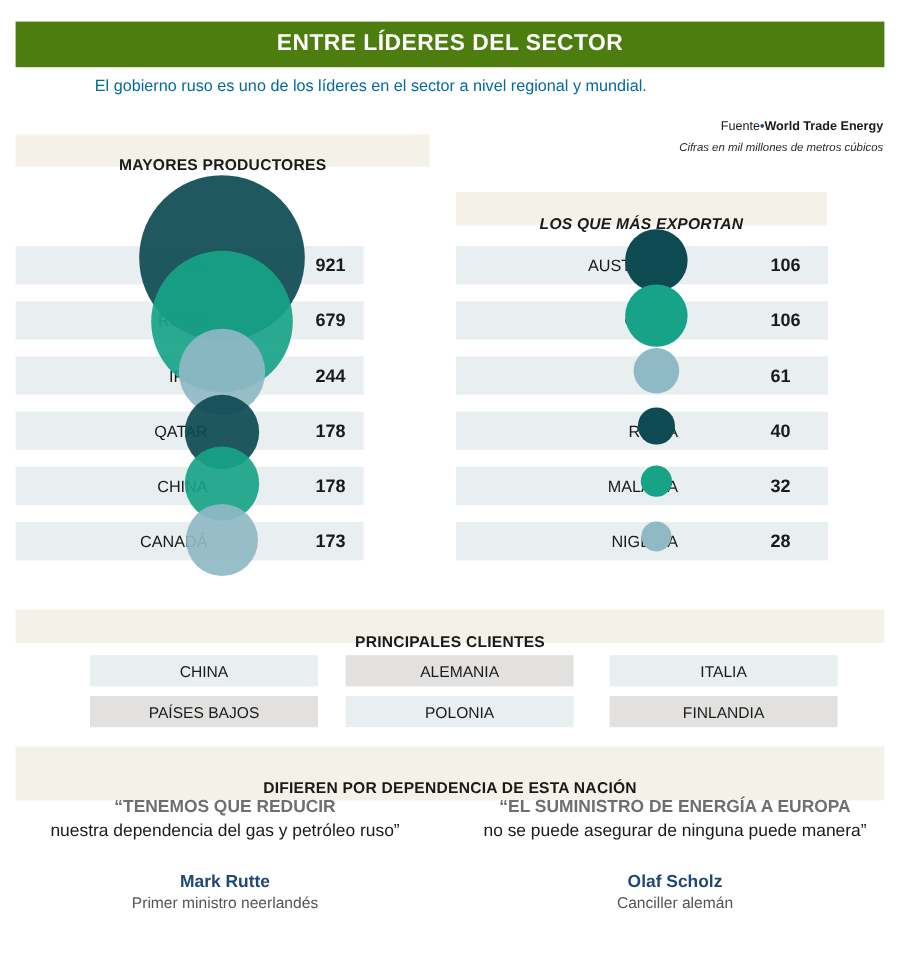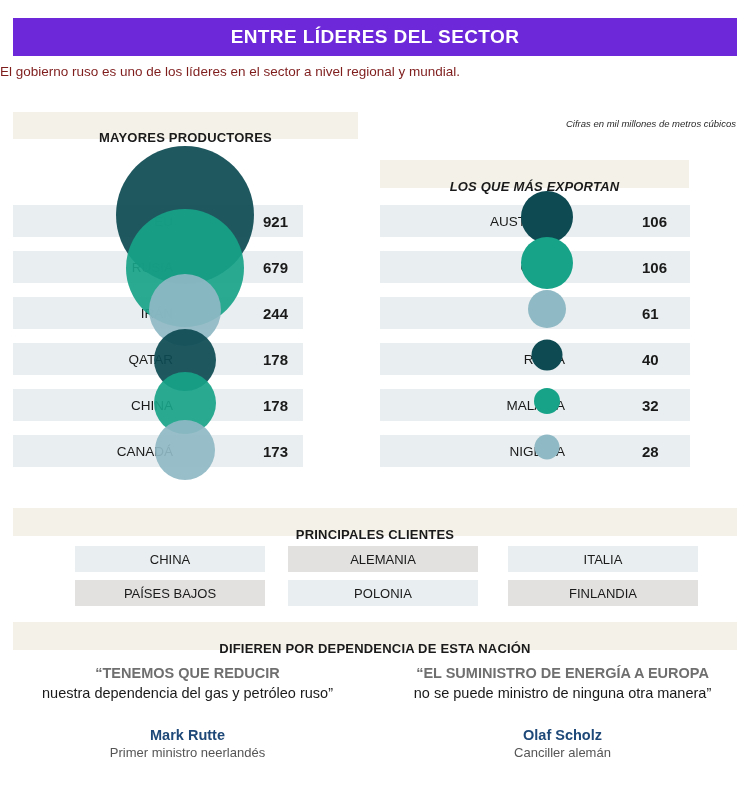--- a/index.html
+++ b/index.html
@@ -8,29 +8,29 @@
     background: #ffffff;
     font-family: "Liberation Sans", sans-serif;
     color: #1a1a1a;
     overflow: hidden;
   }
   .page { position: relative; width: 750px; height: 794px; }
 
   
   .title-banner {
     position: absolute; left: 13px; top: 18px; width: 724px; height: 38px;
-    background: #6d28d9;
+    background: #4d7c0f;
     display: flex; align-items: center; justify-content: center;
   }
   .title-banner span {
     color: #ffffff; font-size: 19px; font-weight: bold; letter-spacing: .4px;
   }
   .subtitle {
     position: absolute; left: 0; top: 64px; width: 618px;
-    text-align: left; font-size: 13.5px; color: #7f1d1d;
+    text-align: center; font-size: 13.5px; color: #0369a1;
   }
 
   
   .source {
     position: absolute; right: 14px; top: 99px; width: 330px;
     text-align: right; font-size: 10.5px; color: #1a1a1a;
   }
   .source .lead { font-weight: normal; }
   .source .bullet { color: #1d4878; font-weight: bold; }
   .source .name { font-weight: bold; }
@@ -42,21 +42,21 @@
   
   .band {
     position: absolute; background: #f4f2e8;
     display: flex; align-items: center; justify-content: center;
   }
   .band span { font-size: 13px; font-weight: bold; color: #1a1a1a; letter-spacing: .2px; margin-top: 24px; }
 
   #band-productores { left: 13px; top: 112px; width: 345px; height: 27px; }
   #band-exportan    { left: 380px; top: 160px; width: 309px; height: 28px; font-style: italic; }
   #band-clientes    { left: 13px; top: 508px; width: 724px; height: 28px; }
-  #band-difieren    { left: 13px; top: 622px; width: 724px; height: 28px; }
+  #band-difieren    { left: 13px; top: 622px; width: 724px; height: 45px; }
 
   
   .chart { position: absolute; }
   #chart-productores { left: 13px; top: 198px; width: 345px; height: 290px; }
   #chart-exportan    { left: 380px; top: 198px; width: 358px; height: 290px; }
 
   .row {
     position: absolute; left: 0; height: 32px;
     background: #e9eef0;
     display: flex; align-items: center;
@@ -113,20 +113,23 @@
 <body>
 
 <div class="page">
 
   <div class="title-banner">
     <span>ENTRE LÍDERES DEL SECTOR</span>
   </div>
 
   <div class="subtitle">El gobierno ruso es uno de los líderes en el sector a nivel regional y mundial.</div>
 
+  <div class="source">
+    <span class="lead">Fuente</span><span class="bullet">•</span><span class="name">World Trade Energy</span>
+  </div>
   <div class="units">Cifras en mil millones de metros cúbicos</div>
 
   <div class="band" id="band-productores">
     <span>MAYORES PRODUCTORES</span>
   </div>
   <div class="band" id="band-exportan">
     <span>LOS QUE MÁS EXPORTAN</span>
   </div>
 
   <div class="chart" id="chart-productores">
@@ -221,19 +224,19 @@
 
   <div class="quotes">
     <div class="quote" id="quote-0">
       <div class="line1">“TENEMOS QUE REDUCIR</div>
       <div class="line2">nuestra dependencia del gas y petróleo ruso”</div>
       <div class="person">Mark Rutte</div>
       <div class="role">Primer ministro neerlandés</div>
     </div>
     <div class="quote" id="quote-1">
       <div class="line1">“EL SUMINISTRO DE ENERGÍA A EUROPA</div>
-      <div class="line2">no se puede ministro de ninguna otra manera”</div>
+      <div class="line2">no se puede asegurar de ninguna puede manera”</div>
       <div class="person">Olaf Scholz</div>
       <div class="role">Canciller alemán</div>
     </div>
   </div>
 
 </div>
 
 </body></html>

